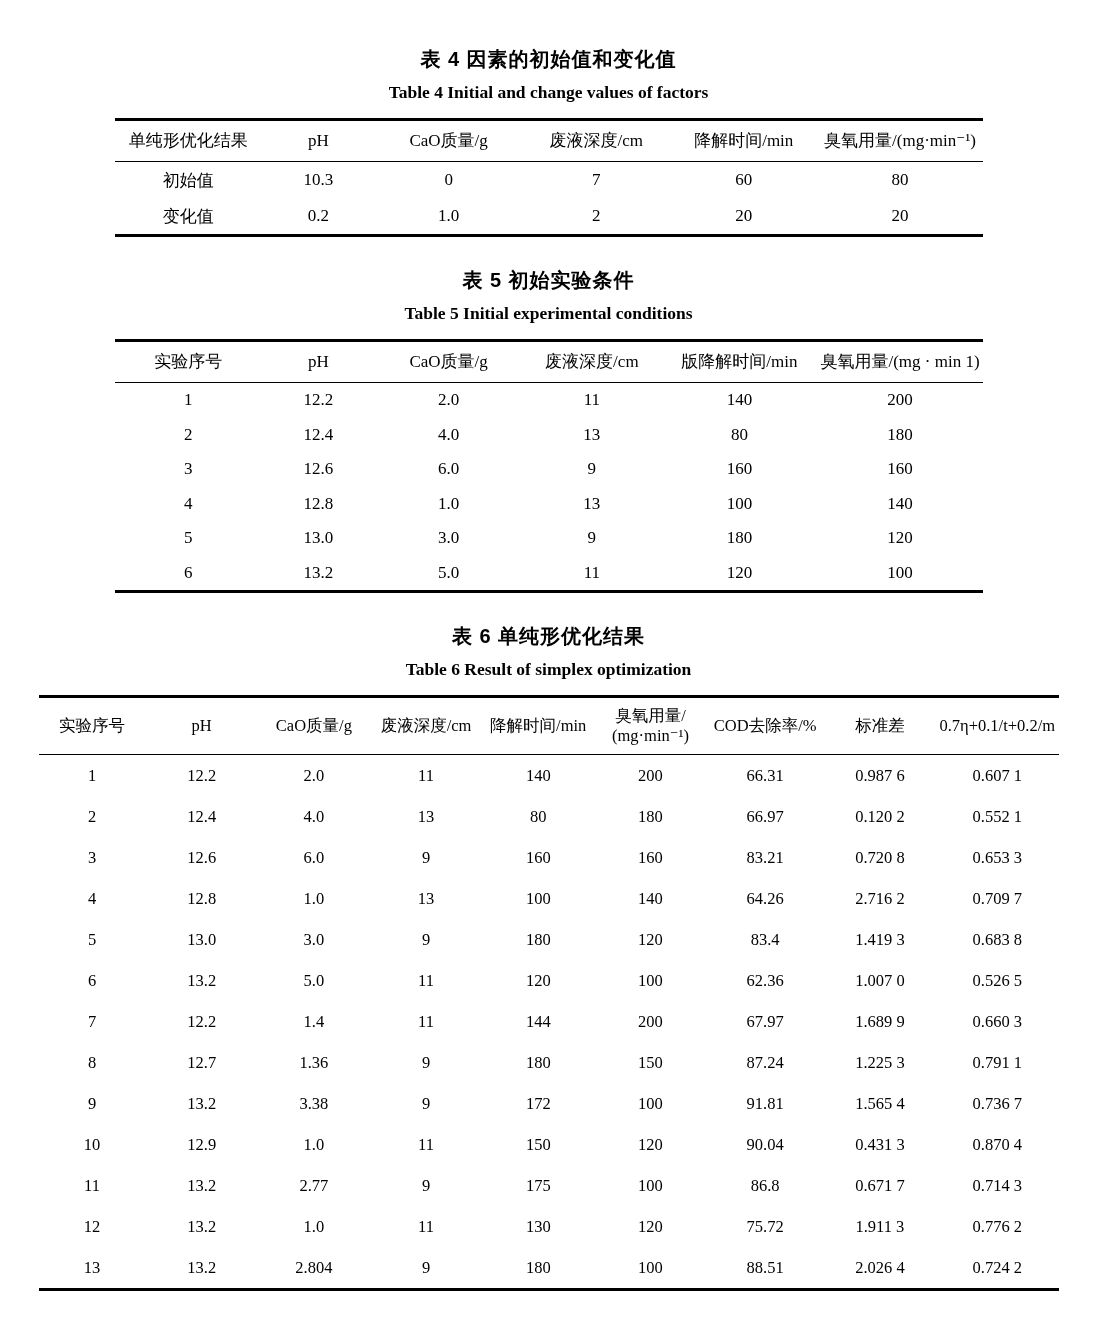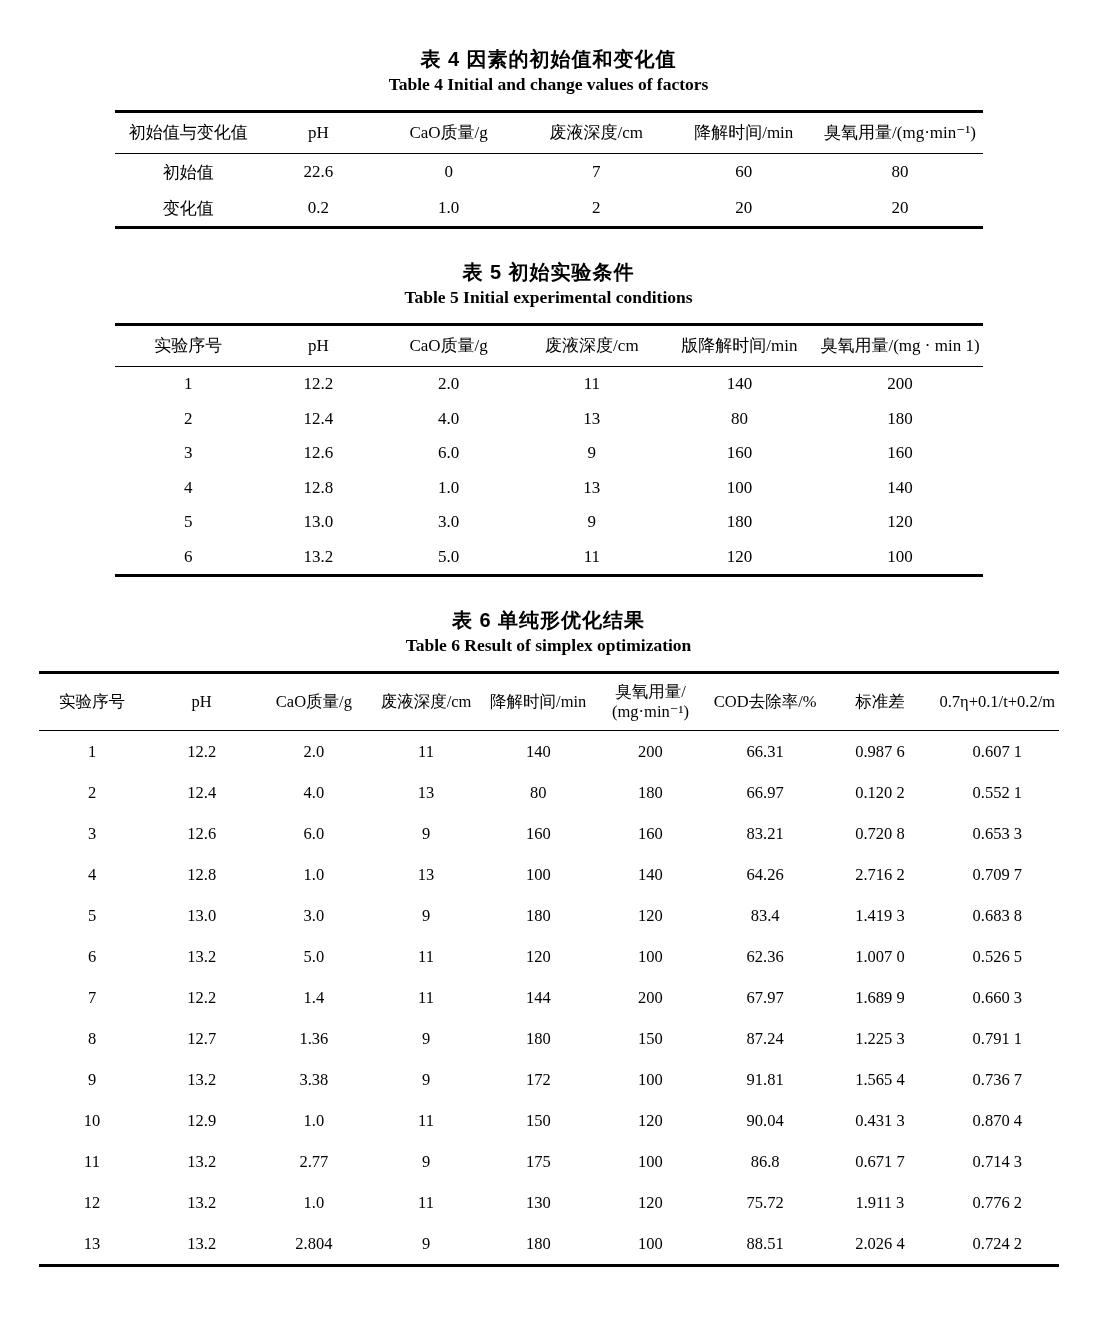--- a/index.html
+++ b/index.html
@@ -28,20 +28,21 @@
     font-size: 20px;
     line-height: 26px;
     letter-spacing: 1px;
   }
   .title-en {
     text-align: center;
     font-family: "Liberation Serif", "DejaVu Serif", serif;
     font-weight: bold;
     font-size: 17.5px;
     line-height: 24px;
+    margin-top: 8px;
   }
   table.tbl {
     border-collapse: collapse;
     table-layout: fixed;
     margin: 14px auto 0 auto;
     border-top: 3px solid #000000;
     border-bottom: 3px solid #000000;
     font-size: 17px;
   }
   table.tbl thead tr {
@@ -86,21 +87,21 @@
           <col style="width: 17%;">
           <col style="width: 13%;">
           <col style="width: 17%;">
           <col style="width: 17%;">
           <col style="width: 17%;">
           <col style="width: 19%;">
         </colgroup>
         <thead>
           <tr>
             <th>
-              <div>初始值与变化值</div>
+              <div>单纯形优化结果</div>
             </th>
             <th>
               <div>pH</div>
             </th>
             <th>
               <div>CaO质量/g</div>
             </th>
             <th>
               <div>废液深度/cm</div>
             </th>
@@ -108,21 +109,21 @@
               <div>降解时间/min</div>
             </th>
             <th>
               <div>臭氧用量/(mg·min⁻¹)</div>
             </th>
           </tr>
         </thead>
         <tbody>
           <tr>
             <td>初始值</td>
-            <td>22.6</td>
+            <td>10.3</td>
             <td>0</td>
             <td>7</td>
             <td>60</td>
             <td>80</td>
           </tr>
           <tr>
             <td>变化值</td>
             <td>0.2</td>
             <td>1.0</td>
             <td>2</td>

